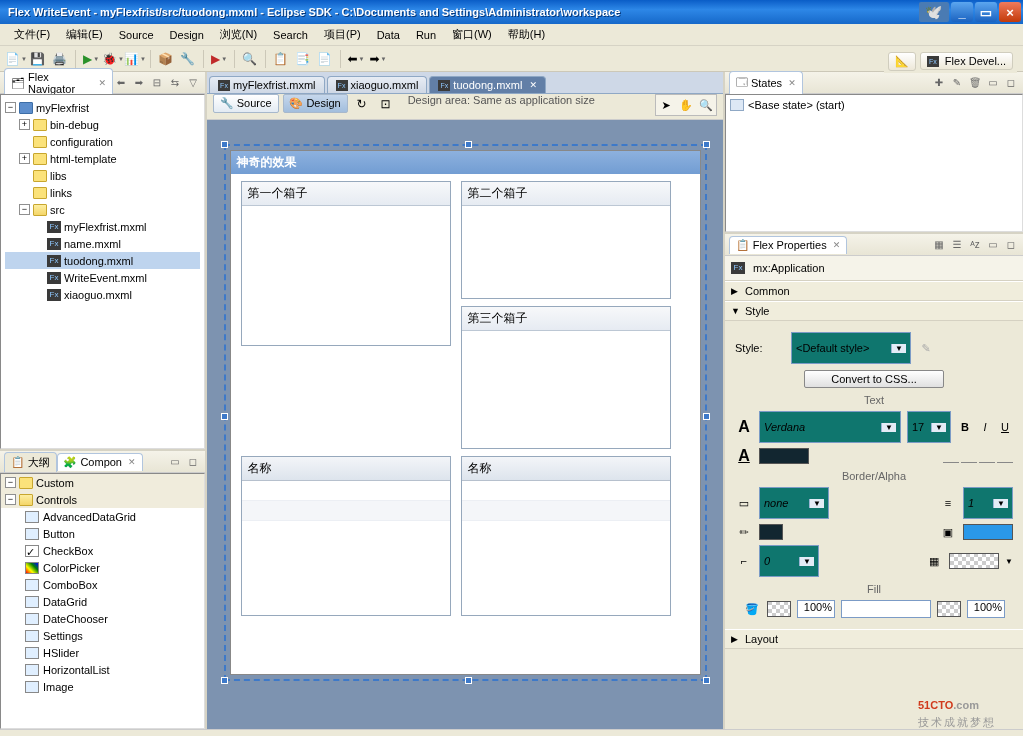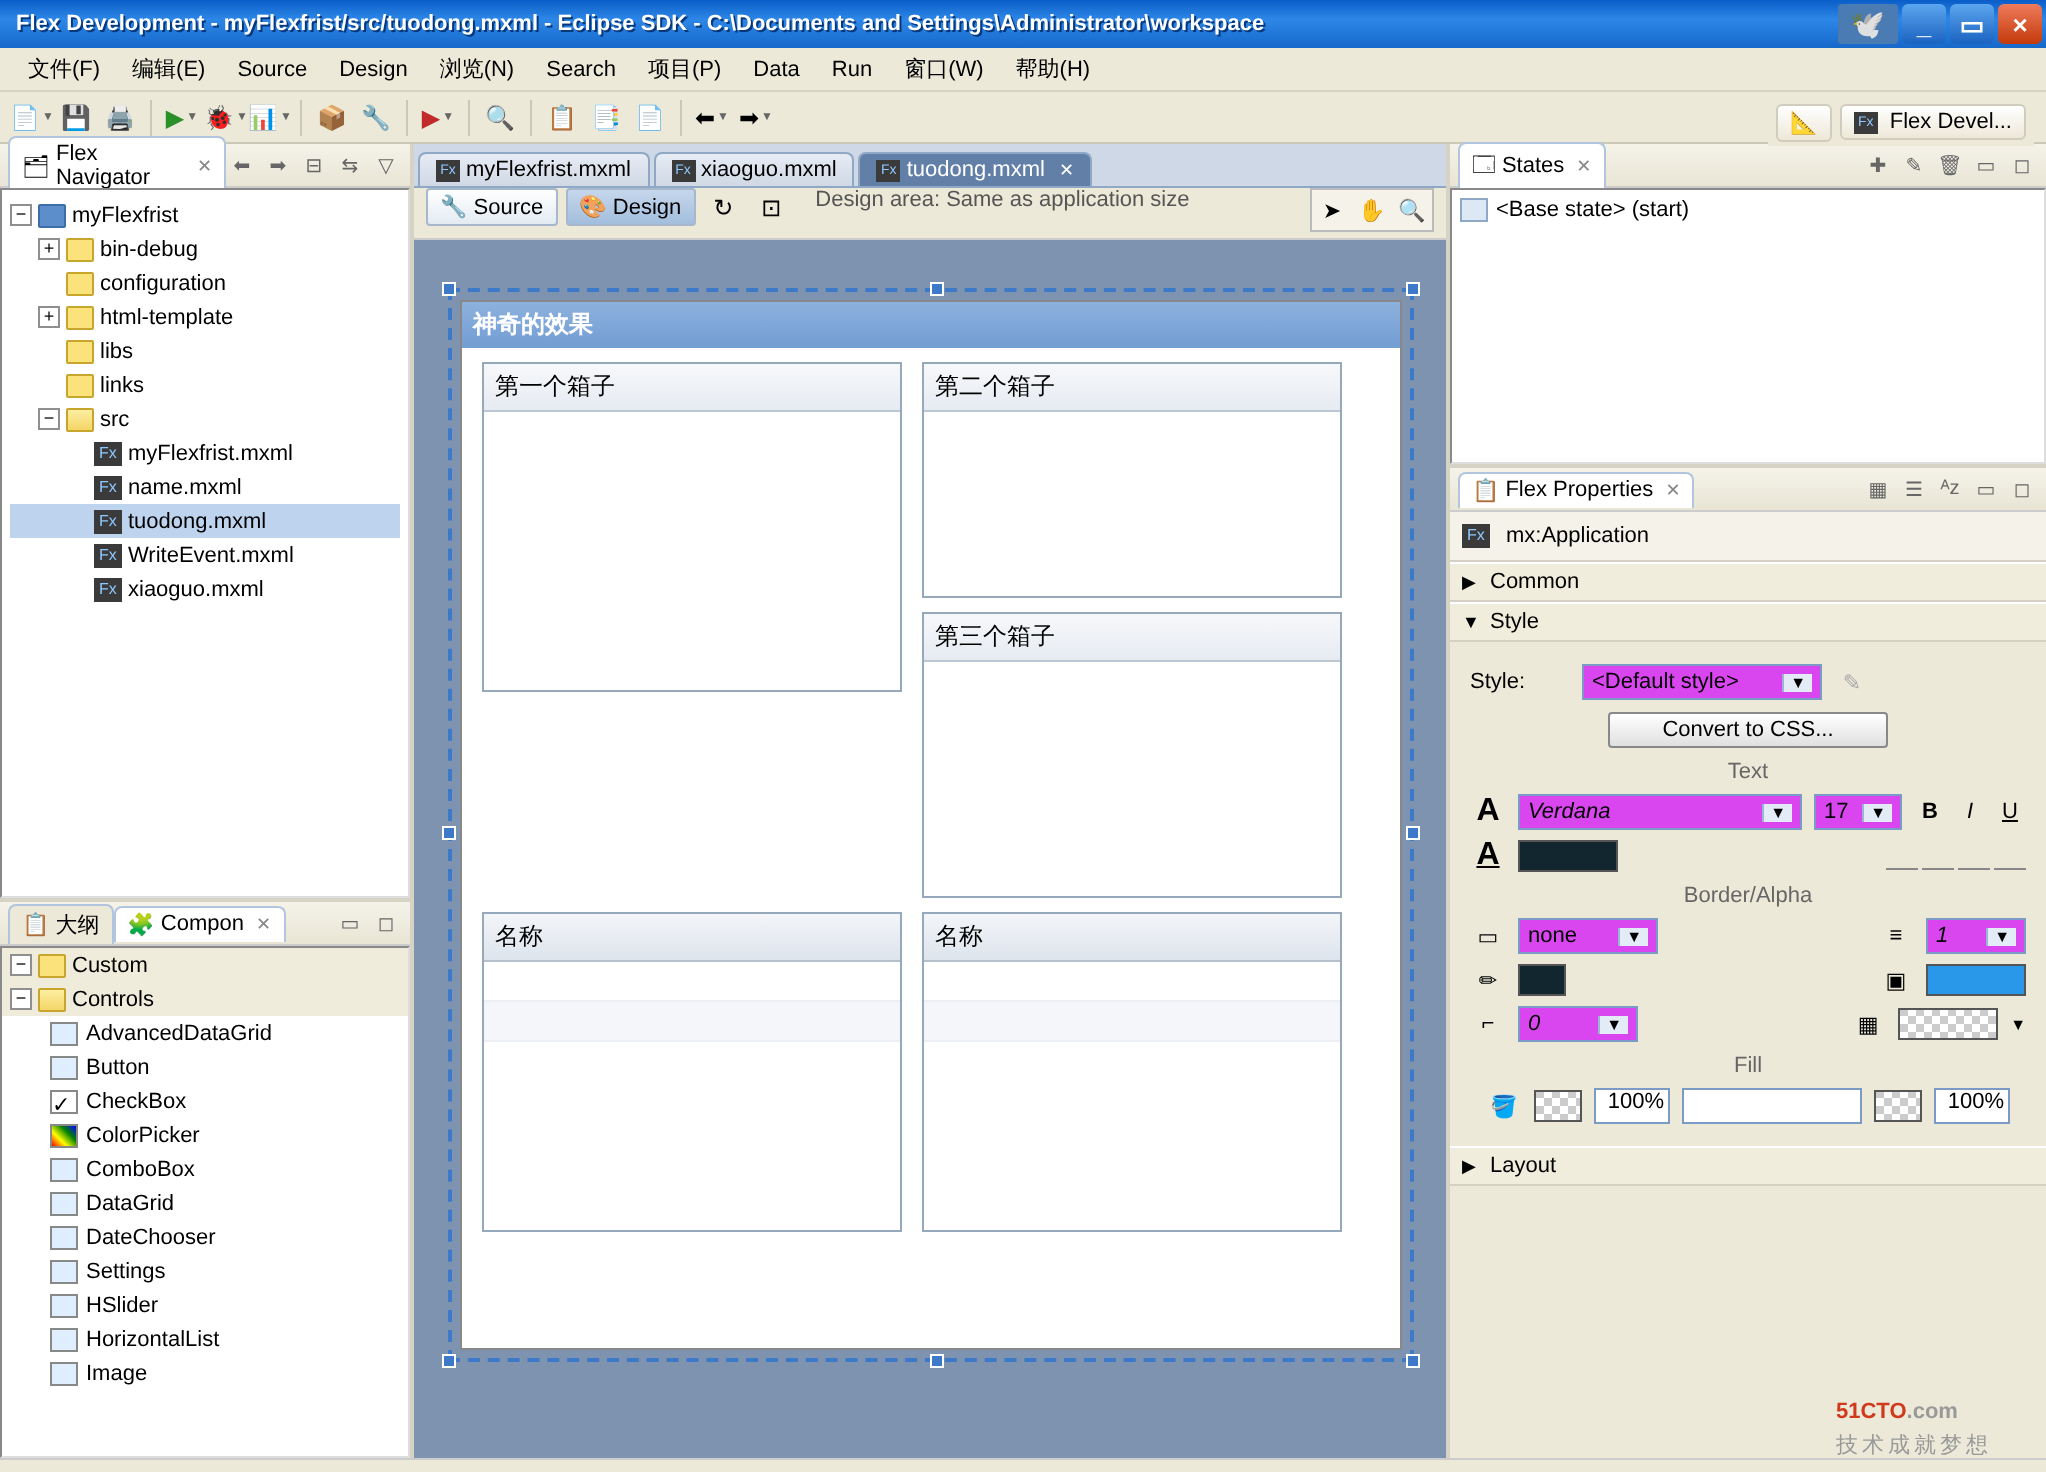--- a/index.html
+++ b/index.html
@@ -62,21 +62,21 @@
 .state-row{display:flex;align-items:center;gap:4px;}
 .state-ic{width:14px;height:12px;background:#dde8f5;border:1px solid #8fa8c5;}
 .props-view{flex:1;border-top:2px solid #d6d3c5;display:flex;flex-direction:column;overflow:hidden;}
 .props-body{flex:1;background:#ece9d8;overflow:auto;padding:0;}
 .comp-type{background:#f5f3e9;padding:6px;display:flex;align-items:center;gap:5px;border-bottom:1px solid #d5d1c2;}
 .section-row{background:#f0eddc;border-top:1px solid #fff;border-bottom:1px solid #d5d1c2;padding:3px 6px;display:flex;align-items:center;gap:4px;font-weight:normal;}
 .sec-arrow{font-size:9px;width:10px;}
 .style-body{padding:6px 10px;}
 .field-row{display:flex;align-items:center;gap:6px;margin:5px 0;}
 .field-row label{min-width:50px;}
-.combo{border:1px solid #7b9bc6;background:#d946ef;padding:1px 4px;height:18px;display:flex;align-items:center;flex:1;}
+.combo{border:1px solid #7b9bc6;background:#0f766e;padding:1px 4px;height:32px;display:flex;align-items:center;flex:1;}
 .combo-small{width:120px;flex:none;}
 .combo .arrow{margin-left:auto;font-size:8px;background:#e3ecf6;padding:0 3px;border-left:1px solid #9ab5d4;}
 .btn{border:1px solid #888;background:linear-gradient(#fff,#e0e0e0);padding:2px 26px;border-radius:2px;}
 .subsect-title{text-align:center;color:#666;margin:6px 0 4px;}
 .swatch{width:24px;height:16px;border:1px solid #555;}
 .numbox{border:1px solid #7b9bc6;background:#fff;width:38px;height:18px;text-align:right;padding:0 2px;}
 .icon-sq{width:18px;height:16px;display:flex;align-items:center;justify-content:center;}
 .BIU{display:flex;gap:4px;font-size:14px;}
 .BIU span{width:16px;text-align:center;}
 .align-grp{display:flex;gap:2px;}
@@ -87,21 +87,21 @@
 .watermark{position:absolute;bottom:6px;right:27px;}
 .watermark .logo51{font-size:22px;font-weight:bold;}
 .watermark .logo51 .red{color:#d03a1c;}
 .watermark .logo51 .gray{color:#999;}
 .watermark .tag{color:#999;font-size:11px;letter-spacing:2px;}
 </style>
 </head>
 <body>
 
 <div class="titlebar">
-  <span class="title">Flex Development - myFlexfrist/src/tuodong.mxml - Eclipse SDK - C:\Documents and Settings\Administrator\workspace</span>
+  <span class="title">Flex WriteEvent - myFlexfrist/src/tuodong.mxml - Eclipse SDK - C:\Documents and Settings\Administrator\workspace</span>
   <div class="logo">🕊️</div>
   <div class="winbtn min">_</div>
   <div class="winbtn max">▭</div>
   <div class="winbtn close">×</div>
 </div>
 
 <div class="menubar">
   <span>文件(F)</span>
   <span>编辑(E)</span>
   <span>Source</span>
@@ -455,21 +455,21 @@
               <span></span>
                 <span></span>
                 <span></span>
                 <span></span>
             </div>
           </div>
           <div class="subsect-title">Border/Alpha</div>
           <div class="field-row">
             <span class="icon-sq">▭</span>
             <div class="combo" style="width:70px;flex:none;">
-                <span style="">none</span>
+                <span style="font-style:italic;">none</span>
                 <span class="arrow">▼</span>
               </div>
             <div style="flex:1;"></div>
             <span class="icon-sq">≡</span>
             <div class="combo" style="width:50px;flex:none;">
                 <span style="font-style:italic;">1</span>
                 <span class="arrow">▼</span>
               </div>
           </div>
           <div class="field-row">

